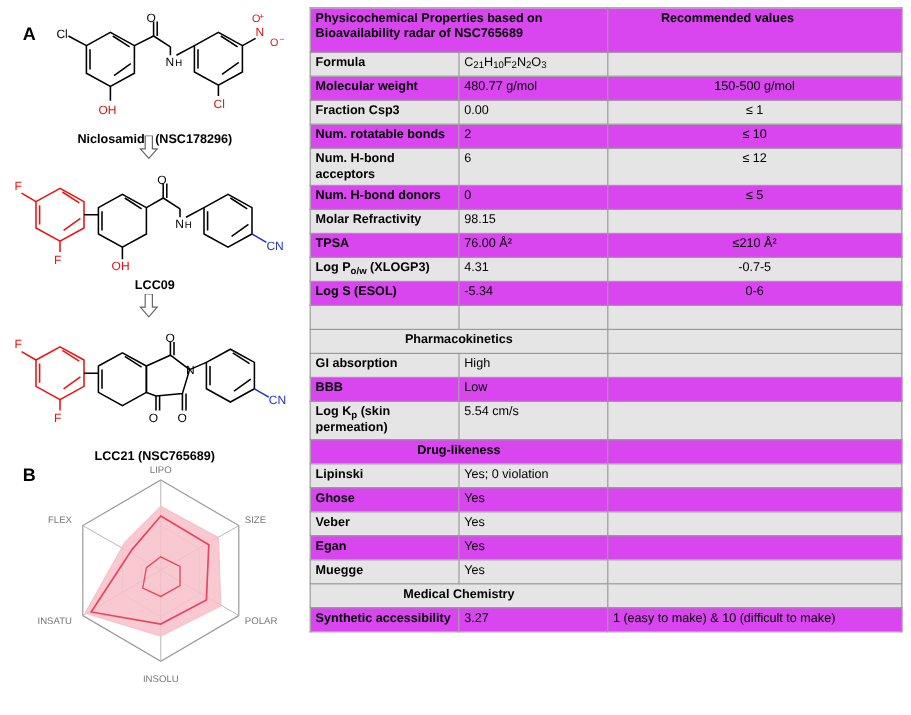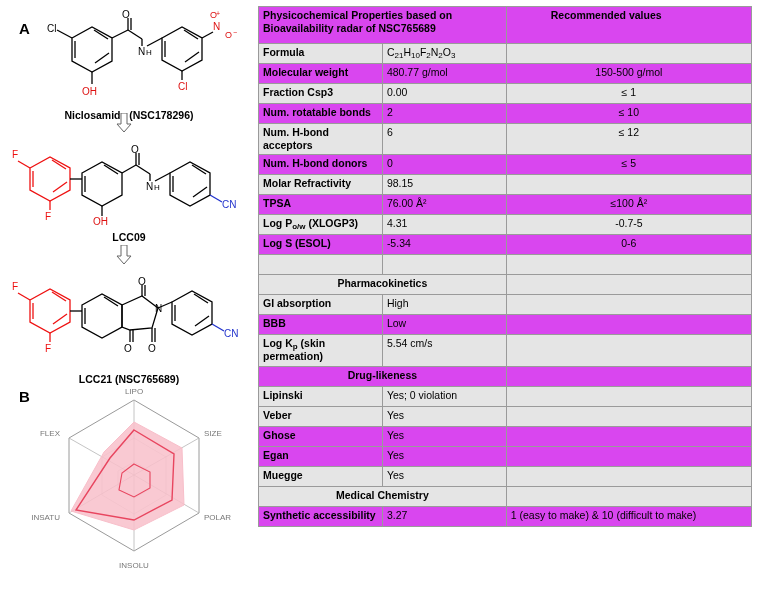--- a/index.html
+++ b/index.html
@@ -322,21 +322,21 @@
             <td class="c3 plain">≤ 5</td>
           </tr>
           <tr>
             <td class="c1 shaded bold">Molar Refractivity</td>
             <td class="c2 shaded">98.15</td>
             <td class="c3 shaded"></td>
           </tr>
           <tr>
             <td class="c1 plain bold">TPSA</td>
             <td class="c2 plain">76.00 Å²</td>
-            <td class="c3 plain">≤100 Å²</td>
+            <td class="c3 plain">≤210 Å²</td>
           </tr>
           <tr>
             <td class="c1 shaded bold">Log P<sub>o/w</sub> (XLOGP3)</td>
             <td class="c2 shaded">4.31</td>
             <td class="c3 shaded">-0.7-5</td>
           </tr>
           <tr>
             <td class="c1 plain bold">Log S (ESOL)</td>
             <td class="c2 plain">-5.34</td>
             <td class="c3 plain">0-6</td>
@@ -368,28 +368,28 @@
           <tr>
             <td class="c1 plain section-left" colspan="2">Drug-likeness</td>
             <td class="c3 plain"></td>
           </tr>
           <tr class="tallrow">
             <td class="c1 shaded bold">Lipinski</td>
             <td class="c2 shaded">Yes; 0 violation</td>
             <td class="c3 shaded"></td>
           </tr>
           <tr>
-            <td class="c1 shaded bold">Veber</td>
-            <td class="c2 shaded">Yes</td>
-            <td class="c3 shaded"></td>
-          </tr>
-          <tr>
             <td class="c1 plain bold">Ghose</td>
             <td class="c2 plain">Yes</td>
             <td class="c3 plain"></td>
+          </tr>
+          <tr>
+            <td class="c1 shaded bold">Veber</td>
+            <td class="c2 shaded">Yes</td>
+            <td class="c3 shaded"></td>
           </tr>
           <tr>
             <td class="c1 plain bold">Egan</td>
             <td class="c2 plain">Yes</td>
             <td class="c3 plain"></td>
           </tr>
           <tr>
             <td class="c1 shaded bold">Muegge</td>
             <td class="c2 shaded">Yes</td>
             <td class="c3 shaded"></td>

